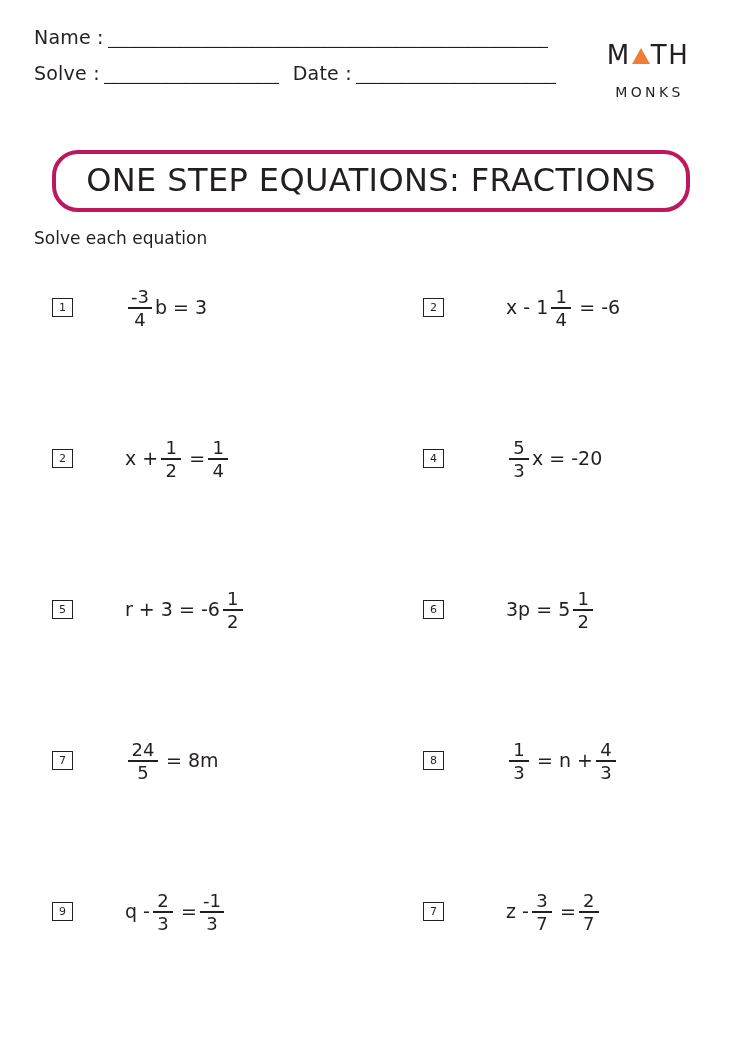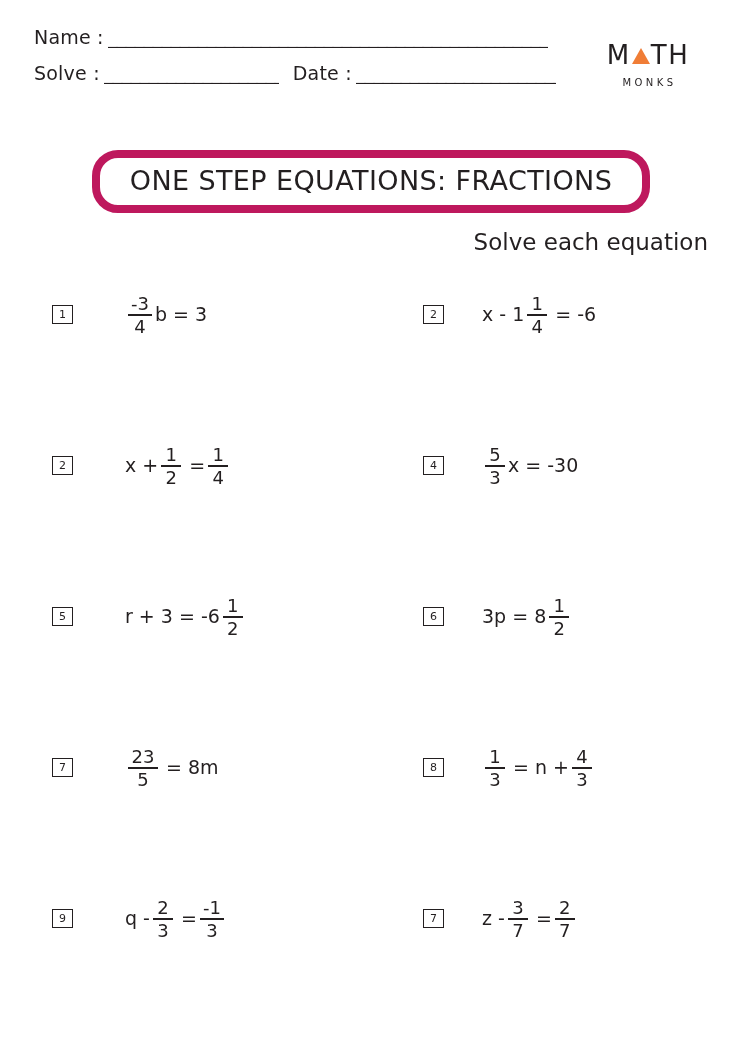--- a/index.html
+++ b/index.html
@@ -71,42 +71,42 @@
     display: inline-block;
     width: 0; height: 0;
     border-left: 9px solid transparent;
     border-right: 9px solid transparent;
     border-bottom: 16px solid #f07d36;
     margin: 0 1px;
     position: relative;
     top: 1px;
   }
   .logo-sub {
-    font-size: 10px;
+    font-size: 14px;
     letter-spacing: 3.4px;
-    margin-top: 10px;
+    margin-top: 17px;
     padding-left: 3px;
   }
 
   
   .title-wrap {
     text-align: center;
     margin-top: 38px;
   }
   .title-pill {
     display: inline-block;
-    border: 8px solid #be185d;
+    border: 4px solid #be185d;
     border-radius: 26px;
     padding: 7px 30px 9px 30px;
-    font-size: 27px;
+    font-size: 32px;
     letter-spacing: .4px;
   }
   .subtitle {
-    text-align: right;
-    font-size: 23px;
+    text-align: left;
+    font-size: 17px;
     margin-top: 16px;
   }
 
   
   .problems {
     margin-top: 34px;
   }
   .prow {
     display: flex;
     height: 151px;
@@ -131,21 +131,21 @@
   }
   .expr {
     font-size: 19px;
     line-height: 1;
     display: flex;
     align-items: center;
     white-space: nowrap;
     margin-top: 4px;
   }
   .pcell.left .expr  { margin-left: 52px; }
-  .pcell.right .expr { margin-left: 38px; }
+  .pcell.right .expr { margin-left: 62px; }
   .expr .sp { display: inline-block; width: 5px; }
 
   
   .frac {
     display: inline-flex;
     flex-direction: column;
     align-items: center;
     vertical-align: middle;
     margin: 0 3px;
     position: relative;
@@ -245,56 +245,56 @@
         </span>
       </div>
       <div class="pcell right">
         <span class="qnum">4</span>
         <span class="expr">
           <span class="frac">
             <span class="num">5</span>
             <span class="bar"></span>
             <span class="den">3</span>
           </span>
-          <span>x = -30</span>
+          <span>x = -20</span>
         </span>
       </div>
     </div>
 
     <div class="prow">
       <div class="pcell left">
         <span class="qnum">5</span>
         <span class="expr">
           <span>r + 3 = -6</span>
           <span class="frac">
             <span class="num">1</span>
             <span class="bar"></span>
             <span class="den">2</span>
           </span>
         </span>
       </div>
       <div class="pcell right">
         <span class="qnum">6</span>
         <span class="expr">
-          <span>3p = 8</span>
+          <span>3p = 5</span>
           <span class="frac">
             <span class="num">1</span>
             <span class="bar"></span>
             <span class="den">2</span>
           </span>
         </span>
       </div>
     </div>
 
     <div class="prow">
       <div class="pcell left">
         <span class="qnum">7</span>
         <span class="expr">
           <span class="frac wide">
-            <span class="num">23</span>
+            <span class="num">24</span>
             <span class="bar"></span>
             <span class="den">5</span>
           </span>
           <span class="sp"></span>
           <span>= 8m</span>
         </span>
       </div>
       <div class="pcell right">
         <span class="qnum">8</span>
         <span class="expr">

